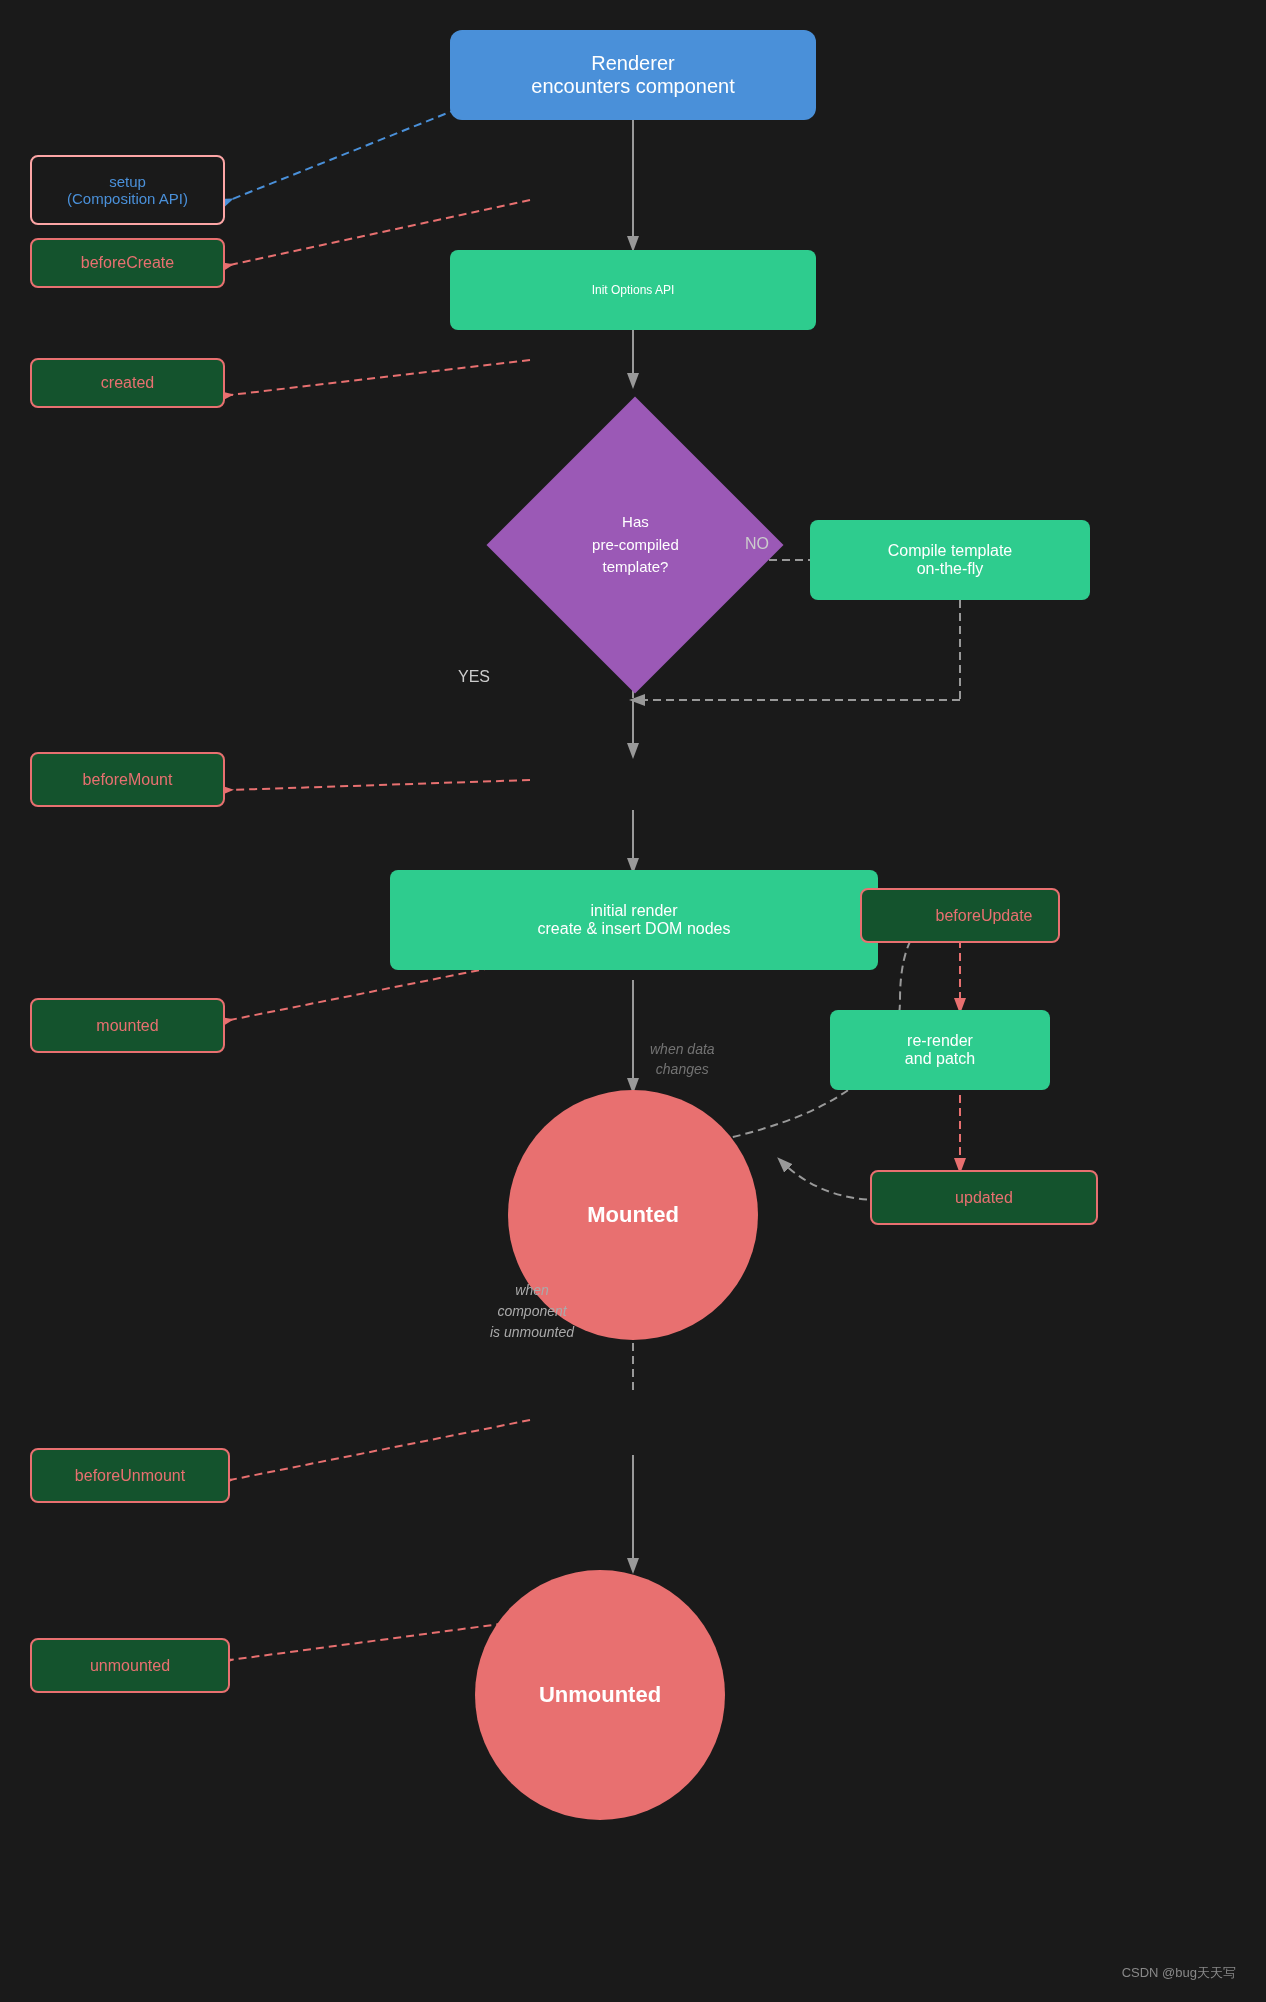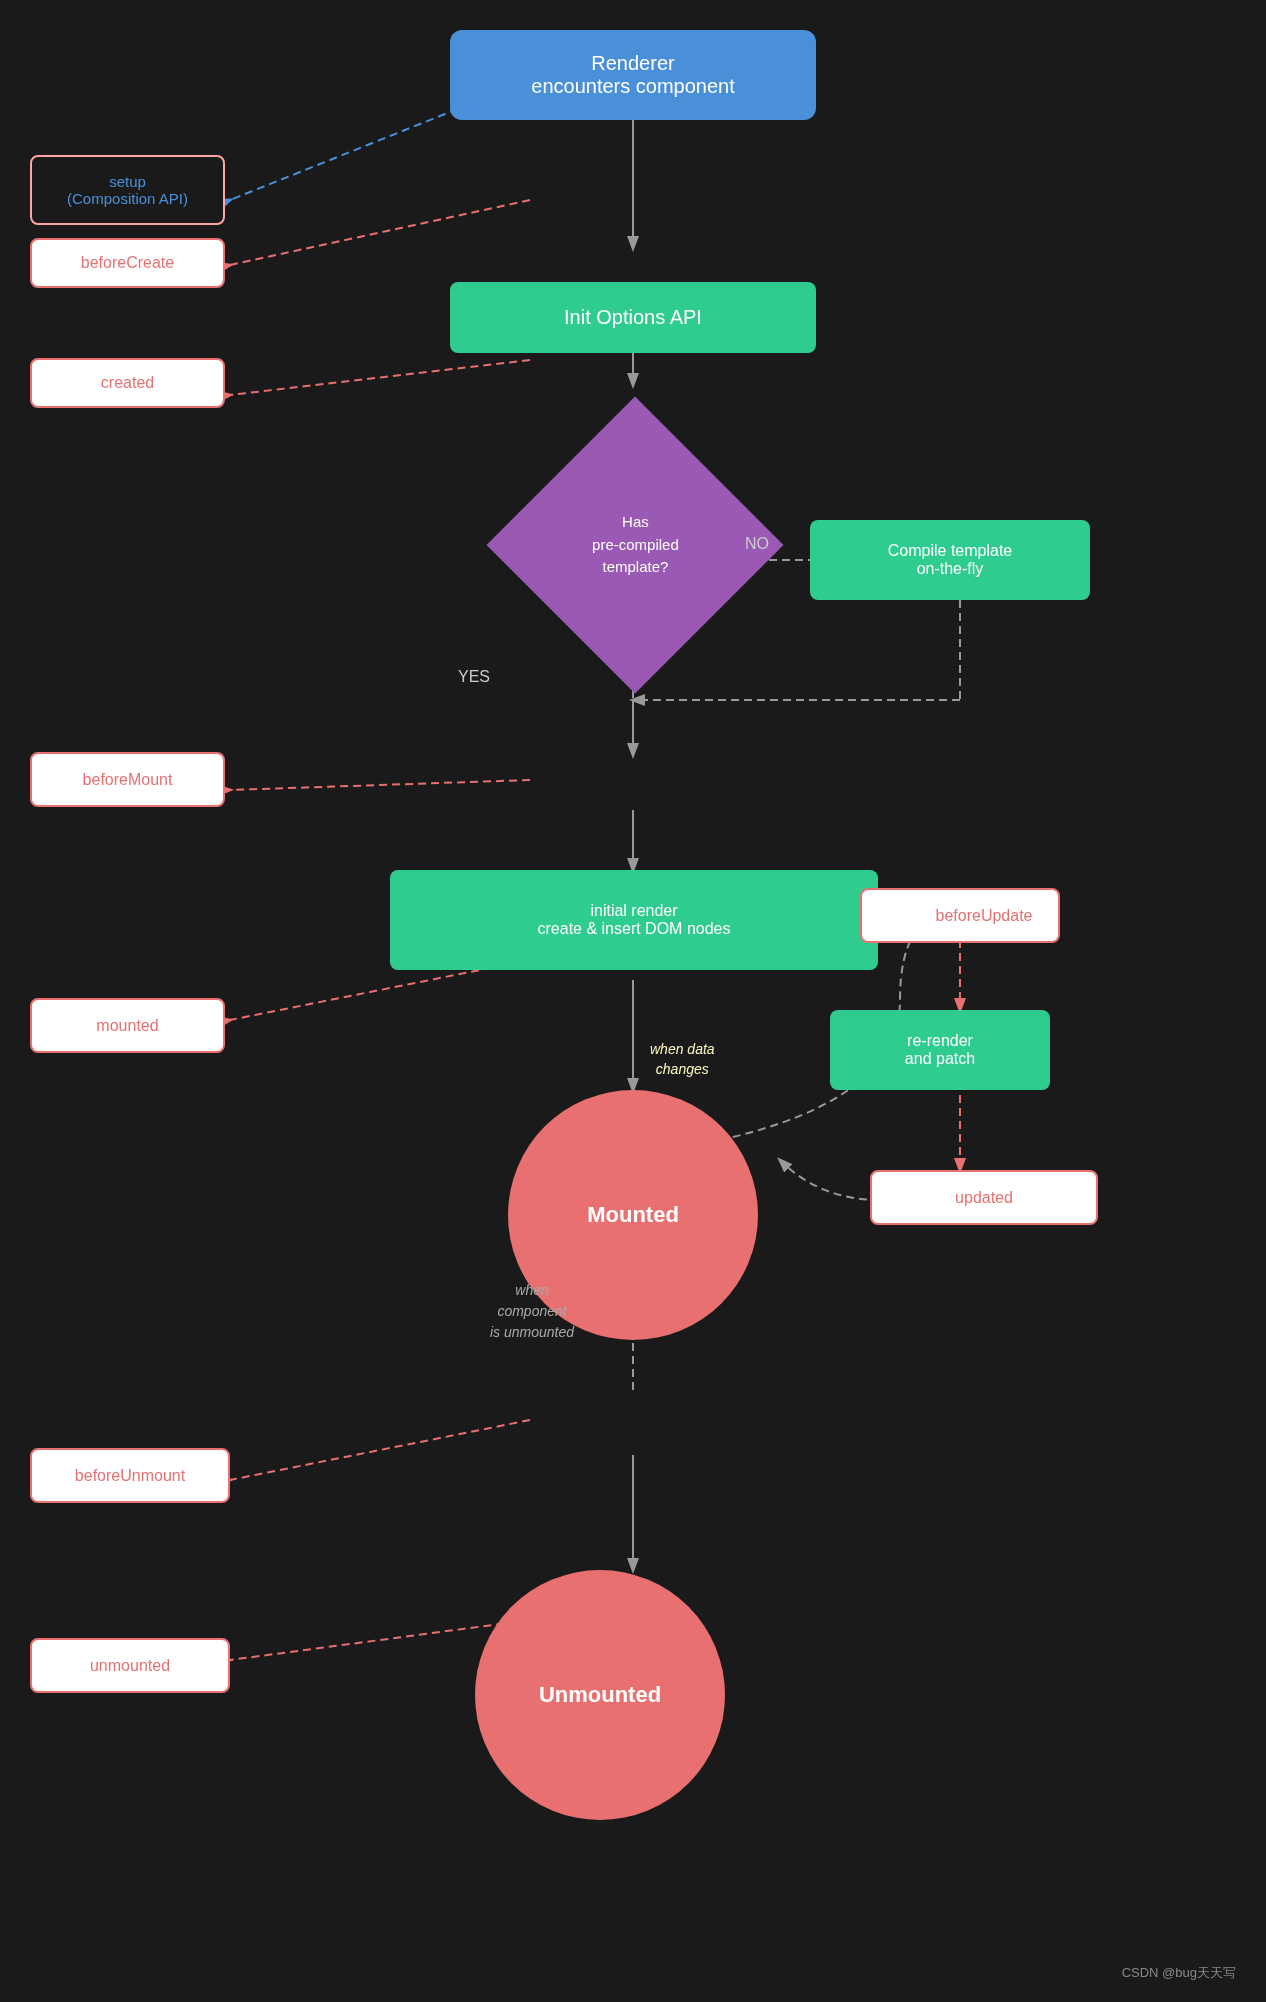--- a/index.html
+++ b/index.html
@@ -50,21 +50,21 @@
       line-height: 1.4;
     }
     .node-circle {
       border-radius: 50%;
       background-color: #e87070;
       color: white;
       font-size: 20px;
       font-weight: bold;
     }
     .node-rect-red-outline {
-      background-color: #ffffff;
+      background-color: #14532d;
       border: 2px solid #e87070;
       border-radius: 8px;
       color: #e87070;
       font-size: 16px;
     }
     .node-rect-blue-outline {
       background-color: #1a1a1a;
       border: 2px solid #fca5a5;
       border-radius: 8px;
       color: #4a90d9;
@@ -172,21 +172,21 @@
   </div>
 
   <div class="node node-rect-blue-outline" style="left:30px; top:155px; width:195px; height:70px; font-size:15px;">
     <span>setup<br>(Composition API)</span>
   </div>
 
   <div class="node node-rect-red-outline" style="left:30px; top:238px; width:195px; height:50px;">
     <span>beforeCreate</span>
   </div>
 
-  <div class="node node-rect-green" style="left:450px; top:250px; width:366px; height:71px; font-size:20px;margin-top:32px;">
+  <div class="node node-rect-green" style="left:450px; top:250px; width:366px; height:80px; font-size:12px;">
     <span>Init Options API</span>
   </div>
 
   <div class="node node-rect-red-outline" style="left:30px; top:358px; width:195px; height:50px;">
     <span>created</span>
   </div>
 
   <div class="node node-diamond" style="left:530px; top:440px; width:210px; height:210px; display:flex; align-items:center; justify-content:center;">
     <span style="transform:rotate(-45deg); display:block; text-align:center; line-height:1.5; font-size:15px; color:white;">Has<br>pre-compiled<br>template?</span>
   </div>
@@ -212,21 +212,21 @@
   </div>
 
   <div class="node node-rect-red-outline" style="left:860px; top:888px; width:200px; height:55px;padding-left:48px;">
     <span>beforeUpdate</span>
   </div>
 
   <div class="node node-rect-red-outline" style="left:30px; top:998px; width:195px; height:55px;">
     <span>mounted</span>
   </div>
 
-  <div class="label-text" style="left:650px; top:1040px; font-size:14px; color:#fef9c3; line-height:1.4;">
+  <div class="label-text" style="left:650px; top:1040px; font-size:14px; color:#737373; line-height:1.4;">
     <span>when data<br>changes</span>
   </div>
 
   <div class="node node-circle" style="left:508px; top:1090px; width:250px; height:250px; font-size:22px; font-weight:bold;">
     <span>Mounted</span>
   </div>
 
   <div class="node node-rect-green" style="left:830px; top:1010px; width:220px; height:80px; font-size:16px;justify-content:center;">
     <span>re-render<br>and patch</span>
   </div>

